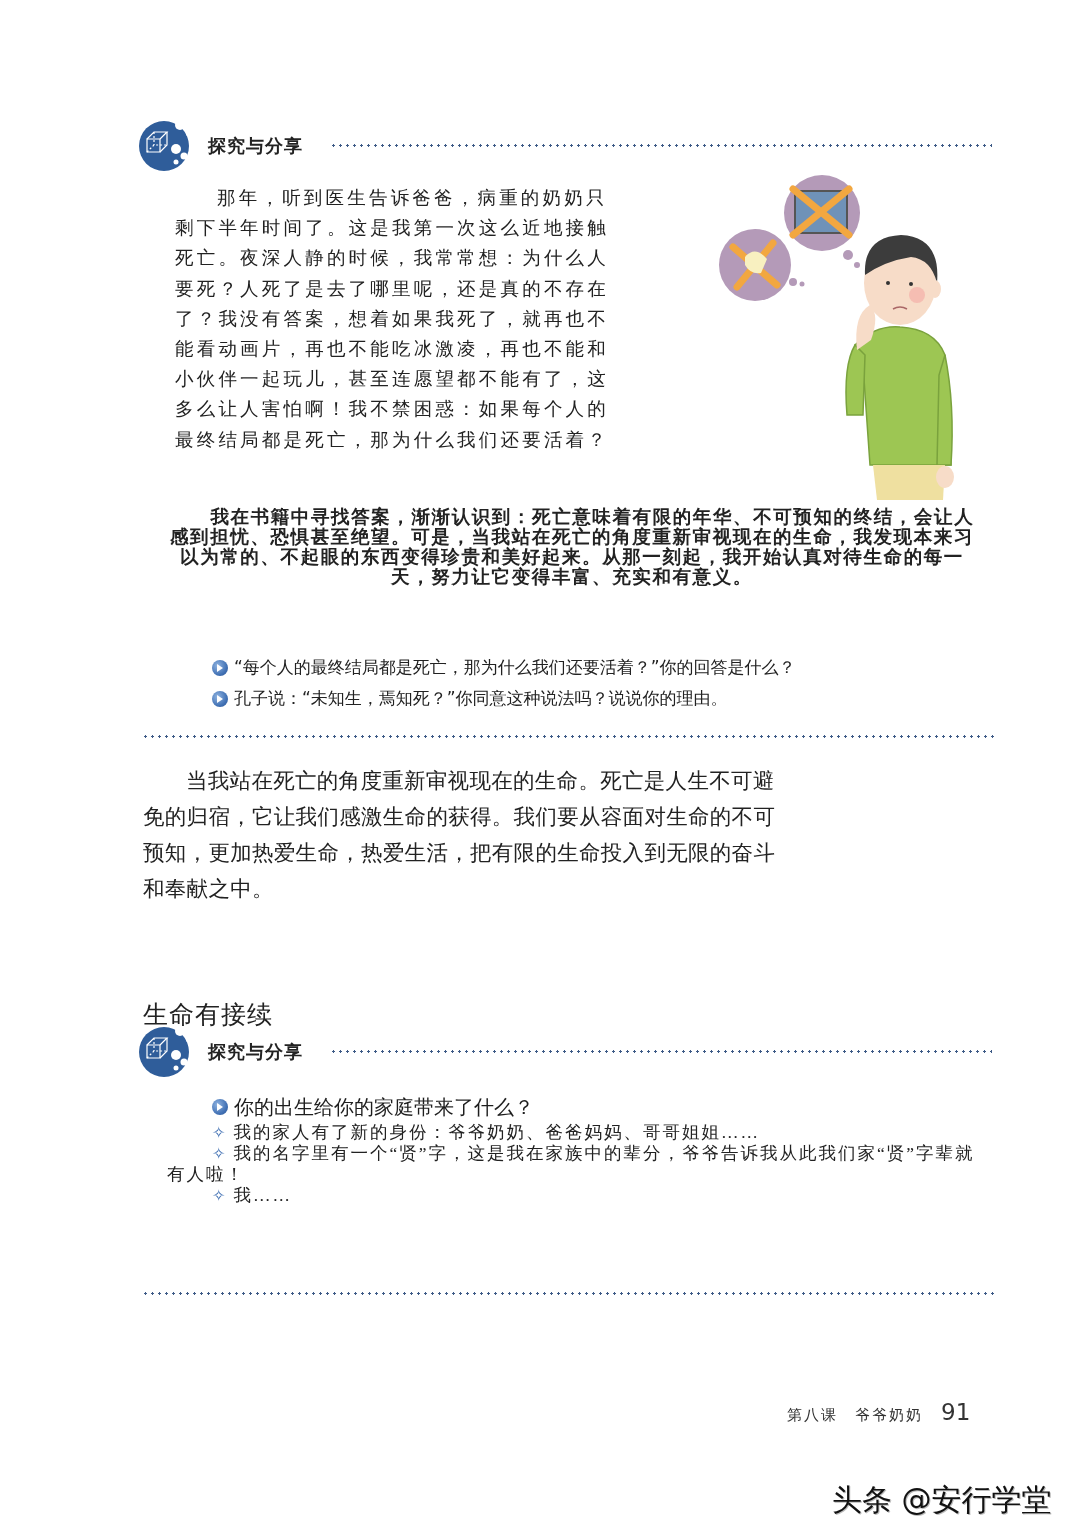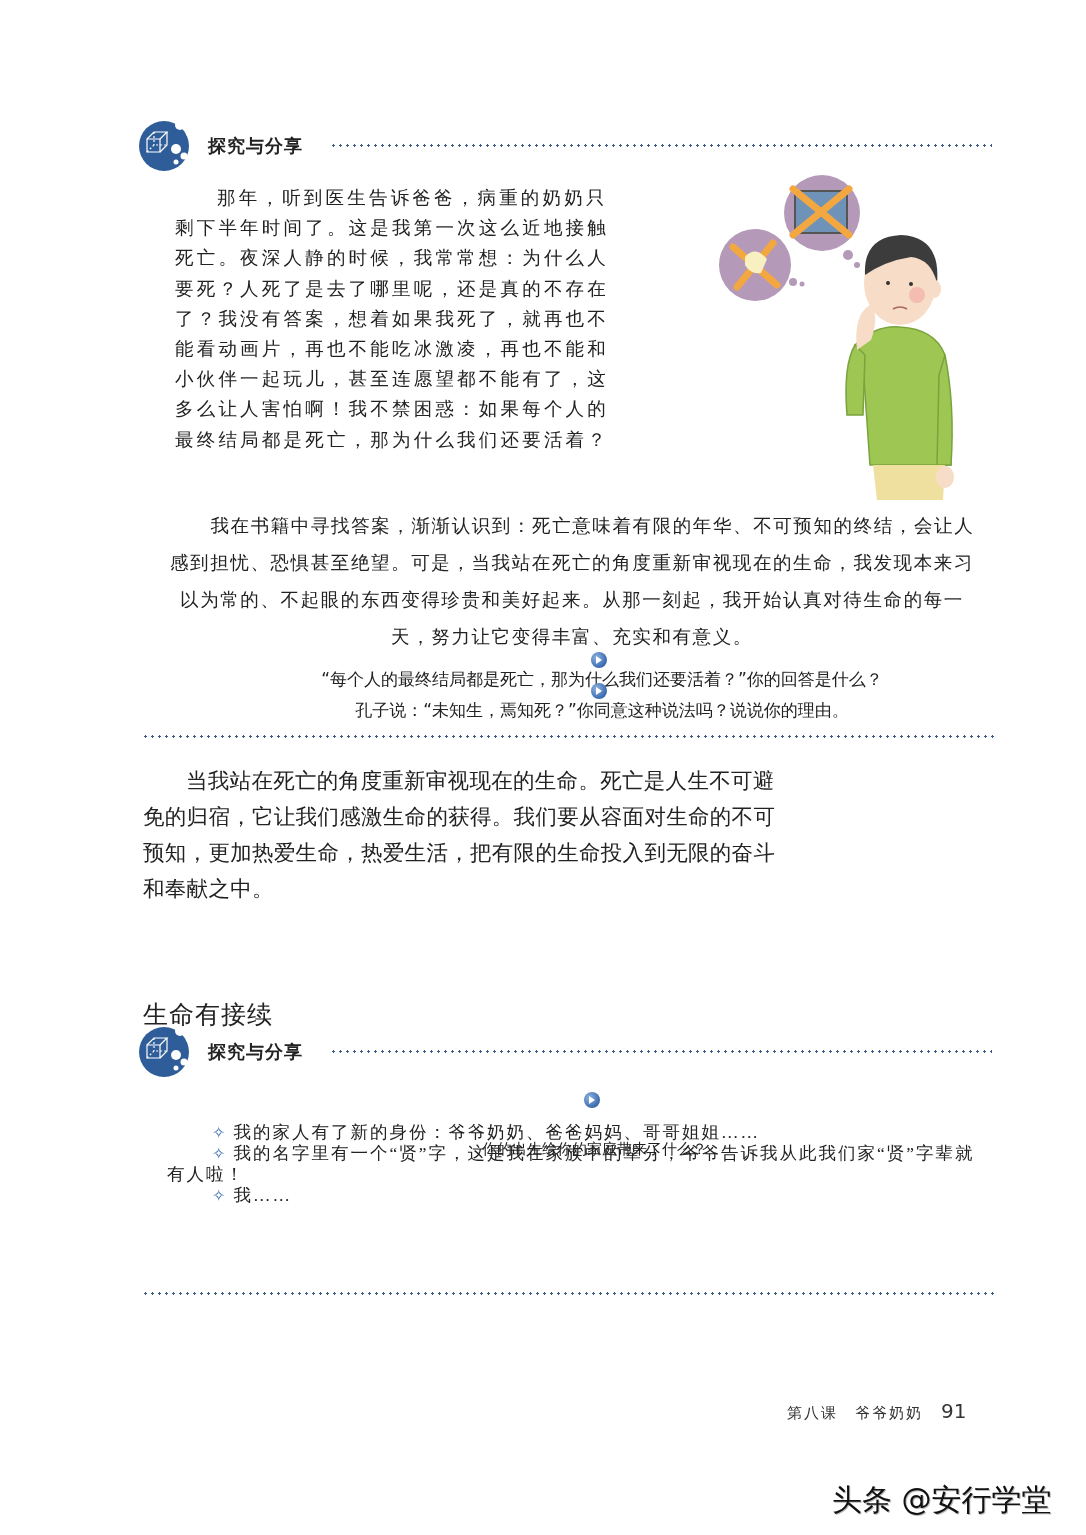--- a/index.html
+++ b/index.html
@@ -11,49 +11,49 @@
   .sec-icon { position: absolute; left: 0; top: 0; width: 56px; height: 56px; }
   .sec-title { position: absolute; left: 70px; top: 17px; font-family: "DejaVu Sans", "Liberation Sans", sans-serif;
                font-weight: bold; font-size: 18px; color: #222; letter-spacing: 1px; }
   .dots { position: absolute; height: 3px;
           background-image: radial-gradient(circle, #3d5a86 1.1px, transparent 1.4px);
           background-size: 7px 3px; background-repeat: repeat-x; }
 
   .kai { font-family: "DejaVu Serif", "Liberation Serif", serif; font-size: 18.5px; letter-spacing: 3.2px; color: #222; text-align: center; }
   .story { position: absolute; left: 167px; top: 183px; width: 450px; line-height: 30.2px; }
   .story p { margin: 0; text-indent: 2.2em; }
-  .story2 { position: absolute; left: 167px; top: 507px; width: 810px; line-height: 37px; letter-spacing: 1.6px; }
+  .story2 { position: absolute; left: 167px; top: 507px; width: 810px; line-height: 20px; letter-spacing: 1.6px; font-weight: bold; }
   .story2 p { margin: 0; text-indent: 2.2em; }
 
   .q-list { position: absolute; left: 212px; top: 652px; width: 780px;
             font-family: "DejaVu Sans", "Liberation Sans", sans-serif; font-size: 17px; color: #222; }
-  .q-item { height: 31px; display: flex; align-items: center; flex-direction: column; }
+  .q-item { height: 31px; display: flex; align-items: center; }
   .bullet { width: 16px; height: 16px; border-radius: 50%; margin-right: 6px; flex: none;
             background: radial-gradient(circle at 35% 35%, #8fb3e0, #3f6fb3 65%, #2d528c);
             position: relative; }
   .bullet::after { content: ""; position: absolute; left: 5px; top: 4px; width: 0; height: 0;
             border-top: 4px solid transparent; border-bottom: 4px solid transparent; border-left: 6px solid #fff; }
 
   .body-text { position: absolute; left: 143px; top: 763px; width: 650px;
                font-family: "DejaVu Serif", "Liberation Serif", serif; font-size: 21.5px; line-height: 36px; letter-spacing: 0.3px; color: #222; }
   .body-text p { margin: 0; text-indent: 2em; }
 
   .h2 { position: absolute; left: 143px; top: 962px; font-family: "DejaVu Sans", "Liberation Sans", sans-serif;
         font-size: 25px; color: #222; letter-spacing: 1px; margin-top: 36px; }
 
   .share2 { position: absolute; left: 167px; top: 1092px; width: 810px; }
-  .share2 .q-item { font-family: "DejaVu Sans", "Liberation Sans", sans-serif; font-size: 15px; margin-left: 45px; height: 30px; gap: 32px; }
+  .share2 .q-item { font-family: "DejaVu Sans", "Liberation Sans", sans-serif; font-size: 20px; margin-left: 45px; height: 30px; }
   .ans { font-family: Liberation Serif, serif; font-size: 17.5px; letter-spacing: 2px; color: #222; line-height: 21px; }
   .ans p { margin: 0; }
   .ans .indent { padding-left: 45px; }
   .diamond { color: #3f6fb3; font-size: 16px; margin-right: 6px; }
 
   .footer { position: absolute; left: 787px; top: 1399px; font-family: "DejaVu Serif", "Liberation Serif", serif;
             font-size: 15px; letter-spacing: 2px; color: #333; }
-  .footer .pg { font-family: "DejaVu Sans", "Liberation Sans", sans-serif; font-size: 20px; margin-left: 18px; letter-spacing: 0; }
+  .footer .pg { font-family: "DejaVu Sans", "Liberation Sans", sans-serif; font-size: 23px; margin-left: 18px; letter-spacing: 0; }
   .watermark { position: absolute; left: 832px; top: 1480px; font-family: "DejaVu Sans", "Liberation Sans", sans-serif;
                font-size: 30px; color: #111; text-shadow: 1px 1px 0 #bbb; }
 
   .illustration { position: absolute; left: 705px; top: 165px; width: 280px; height: 340px; }
 </style>
 </head>
 <body>
 
 <div class="sec-head" style="top:117px;">
   <svg class="sec-icon" viewBox="0 0 56 56">

